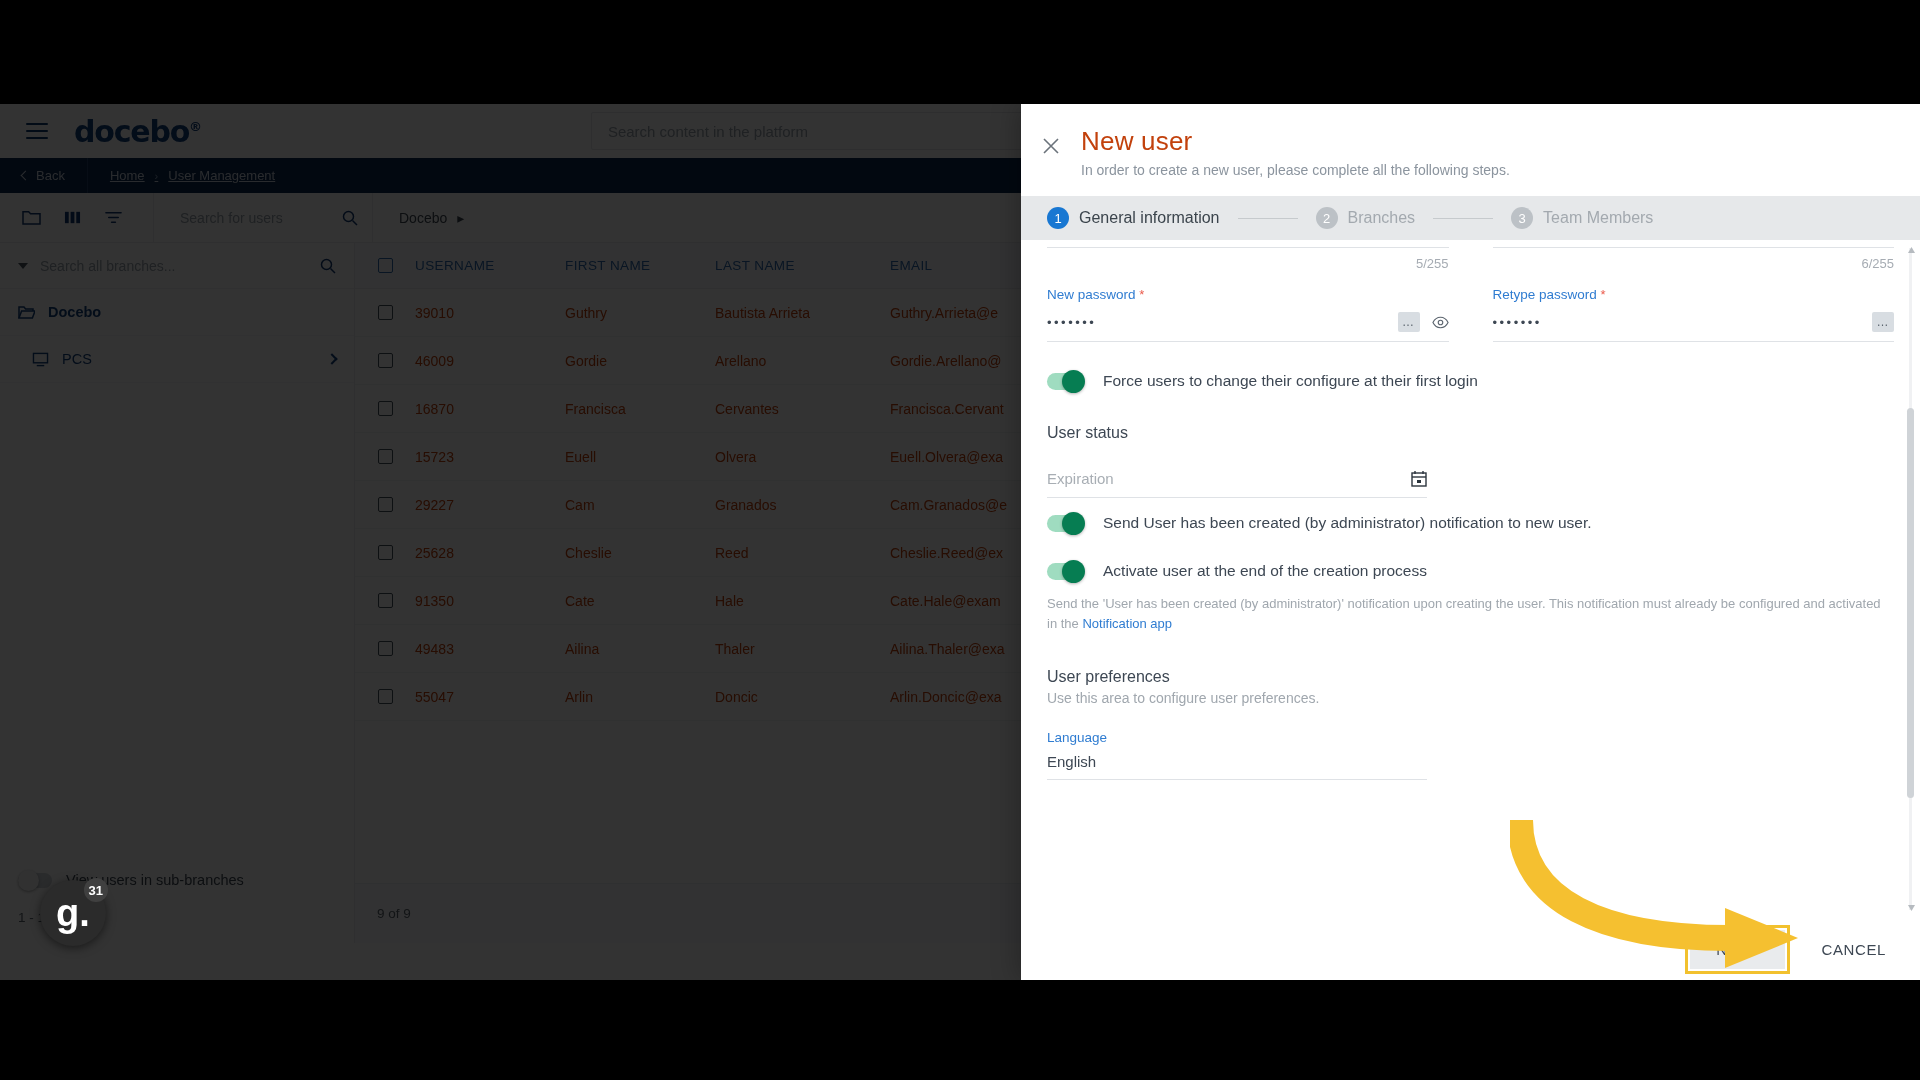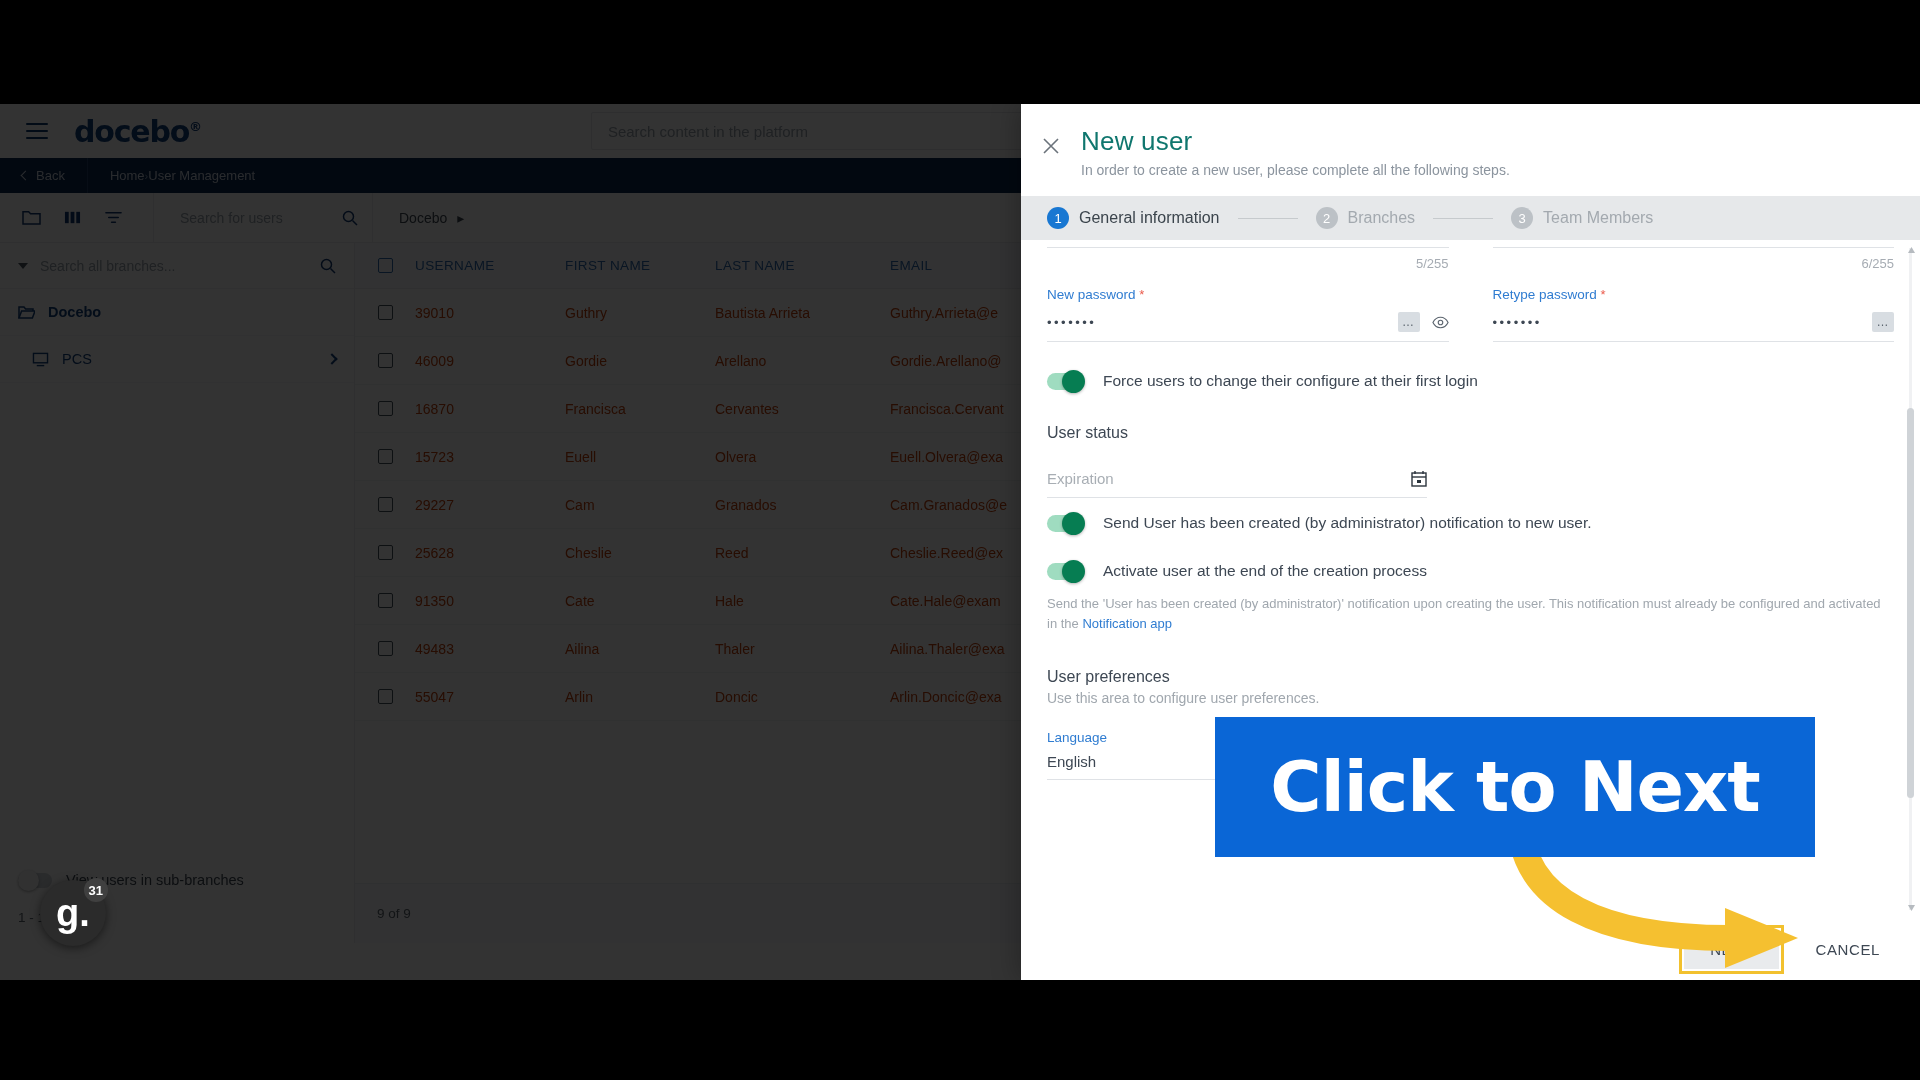--- a/index.html
+++ b/index.html
@@ -35,21 +35,21 @@
     font-size:15px; color:#9aa3ad;
   }
 
   
   .crumbbar {
     position:absolute; left:0; top:158px; width:1920px; height:35px;
     background:#0b2851; display:flex; align-items:center; color:#cdd6e3; font-size:13px;
   }
   .crumb-back { display:flex; align-items:center; gap:7px; padding:8px 22px; height:100%; border-right:1px solid #26446e; }
   .chev-left { width:7px; height:7px; border-left:1.6px solid #cdd6e3; border-bottom:1.6px solid #cdd6e3; transform:rotate(45deg); }
-  .crumb-list { display:flex; align-items:center; padding-left:22px; }
+  .crumb-list { display:flex; align-items:center; gap:10px; padding-left:22px;text-decoration:underline; }
   .crumb-arrow { font-size:11px; color:#8ea3c0; }
 
   
   .toolbar {
     position:absolute; left:0; top:193px; width:1920px; height:50px;
     background:#fff; display:flex; align-items:center; border-bottom:1px solid #e9ecef;
   }
   .tb-icons { display:flex; align-items:center; gap:22px; padding:0 22px; }
   .icn { width:19px; height:17px; color:#123a72; display:block; }
   .tb-search {
@@ -102,21 +102,21 @@
   }
 
   
   .modal {
     position:absolute; left:1021px; top:104px; width:899px; height:876px;
     background:#fff; z-index:40; box-shadow:-4px 0 24px rgba(0,0,0,.25);
     display:flex; flex-direction:column;
   }
   .modal-head { padding:22px 0 18px 0; display:flex; align-items:flex-start; }
   .close-x { width:60px; display:flex; justify-content:center; padding-top:10px; }
-  .modal-title { font-size:26px; color:#0f766e; font-weight:normal; letter-spacing:.2px; }
+  .modal-title { font-size:26px; color:#c2410c; font-weight:normal; letter-spacing:.2px; }
   .modal-sub { font-size:14px; color:#8b949e; margin-top:5px; }
 
   .steps { height:44px; background:#e6e8ea; display:flex; align-items:center; padding-left:26px; gap:0; }
   .step { display:flex; align-items:center; gap:10px; }
   .step .num {
     width:22px;height:22px;border-radius:50%;background:#bcc1c6;color:#fff;
     font-size:13px; display:flex;align-items:center;justify-content:center;
   }
   .step.active .num { background:#1877d2; }
   .step .lbl { font-size:16px; color:#a3a9af; }
@@ -150,21 +150,21 @@
   .sec-sub { font-size:14px; color:#a0a7ae; margin-top:4px; }
   .exp-fld { margin-top:28px; display:flex; align-items:center; justify-content:space-between; border-bottom:1px solid #dfe2e6; padding-bottom:10px; width:380px; }
   .exp-ph { font-size:15px; color:#a8aeb4; }
 
   .helper { font-size:13px; color:#a0a7ae; margin-top:14px; line-height:1.55; }
   .helper a { color:#2f7cd1; text-decoration:none; }
 
   .lang-lbl { font-size:13.5px; color:#2f7cd1; margin-top:24px; }
   .lang-val { font-size:15px; color:#3d4753; padding:8px 0 9px 0; border-bottom:1px solid #dfe2e6; width:380px; }
 
-  .modal-foot { height:62px; display:flex; align-items:center; justify-content:flex-end; gap:16px; padding-right:24px; }
+  .modal-foot { height:62px; display:flex; align-items:center; justify-content:flex-end; gap:16px; padding-right:18px; }
   .btn-next {
     background:#e9ebed; color:#3d4753; font-size:15px; letter-spacing:.6px;
     padding:11px 26px; border:none; position:relative;
   }
   .next-wrap { border:3px solid #f2c12e; padding:2px; }
   .btn-cancel { background:transparent; border:none; color:#3d4753; font-size:15px; letter-spacing:.6px; padding:11px 16px; }
 
   
   .cta {
     position:absolute; left:1215px; top:717px; width:600px; height:140px;
@@ -503,19 +503,16 @@
       </span>
       <button class="btn-cancel">CANCEL</button>
     </div>
   </div>
 
   <svg class="arrow-svg" width="320" height="150" viewBox="0 0 320 150">
     <path d="M10 0 C 10 80, 90 120, 230 118" fill="none" stroke="#f5c030" stroke-width="26" stroke-linecap="butt"></path>
     <path d="M215 88 L 288 118 L 215 148 Z" fill="#f5c030"></path>
   </svg>
 
-  <div class="cta">
-    <span>Click to Next</span>
-  </div>
 
   <div class="letterbox-top"></div>
   <div class="letterbox-bottom"></div>
 </div>
 
 </body></html>

